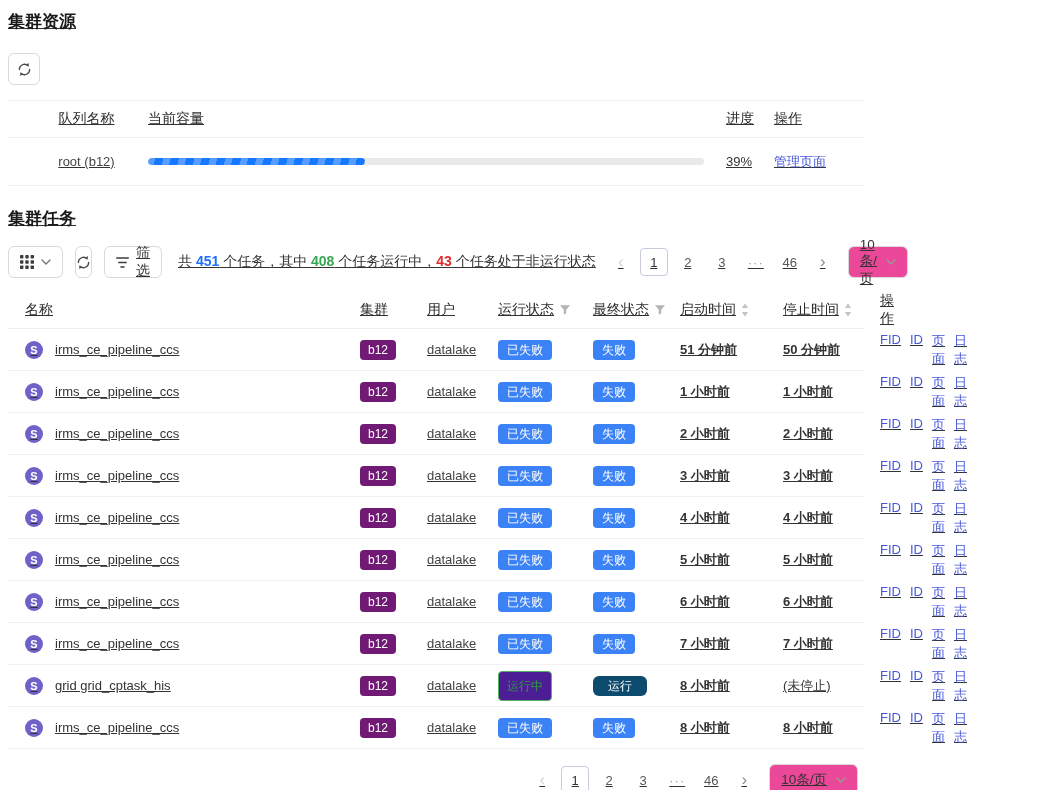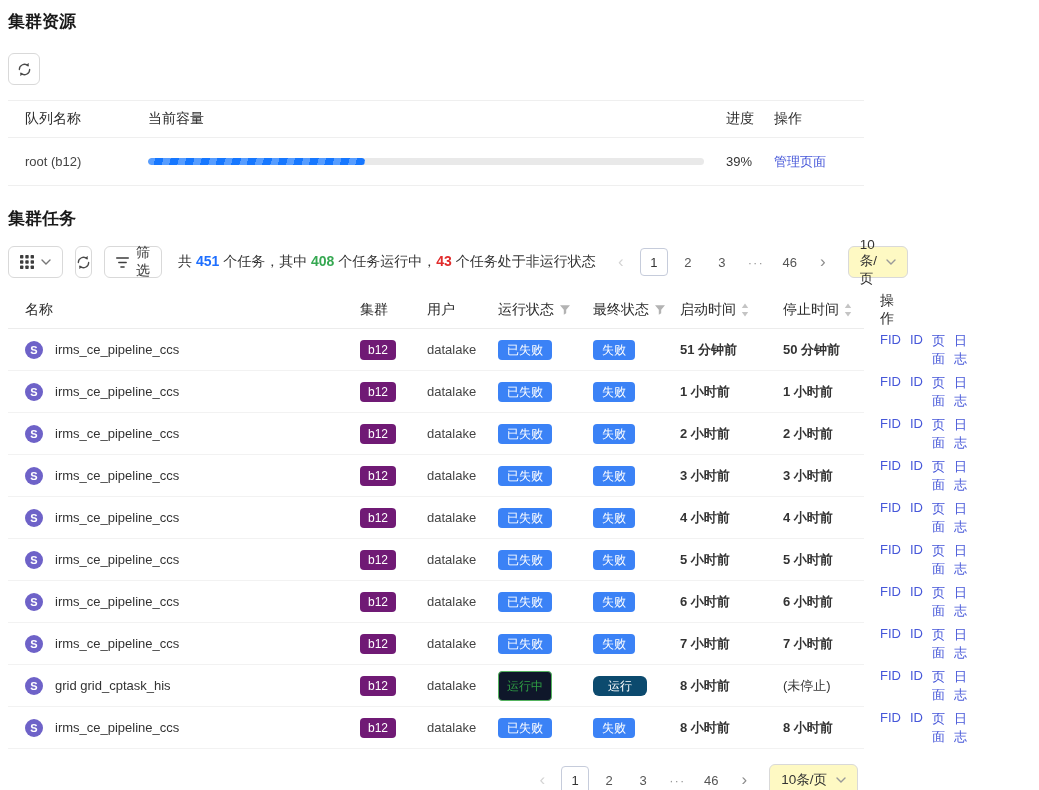--- a/index.html
+++ b/index.html
@@ -1,33 +1,33 @@
 <!DOCTYPE html>
 <html><head>
 <meta charset="utf-8">
 <style>
   html,body{margin:0;padding:0;}
   body{
     width:1039px;height:790px;background:#fff;
     font-family:"Liberation Sans","DejaVu Sans",sans-serif;
     color:#333;font-size:14px;overflow:hidden;
   }
-  .page{box-sizing:border-box;width:872px;height:790px;padding:10px 8px;}
+  .page{box-sizing:border-box;width:872px;height:790px;padding:10px 8px;text-decoration:underline;}
   .section-title{font-size:17px;font-weight:700;color:#1a1a1a;margin:0;}
   
   .btn{display:inline-flex;align-items:center;justify-content:center;gap:7px;height:32px;
     background:#fff;border:1px solid #d9d9d9;border-radius:6px;cursor:pointer;
     font-size:14px;color:#333;padding:0 11px;box-sizing:border-box;}
   .btn-square{width:32px;padding:0;}
   
   .res-table{margin-top:15px;border-top:1px solid #efefef;}
   .res-header,.res-row{display:grid;grid-template-columns:140px 1fr 70px 90px;align-items:center;}
   .res-header{height:36px;border-bottom:1px solid #efefef;color:#2b2b2b;}
   .res-row{height:47px;border-bottom:1px solid #efefef;font-size:13px;color:#444;}
-  .cell-pad1{padding-left:17px;}
+  .cell-pad1{padding-left:17px;text-align:center;}
   .cell-pad3{padding-left:22px;}
   .progress-track{width:100%;height:7px;background:#e9e9e9;border-radius:4px;overflow:hidden;}
   .progress-fill{height:100%;border-radius:4px;background:#1677ff;
     background-image:repeating-linear-gradient(105deg,rgba(255,255,255,0.28) 0 7px,rgba(255,255,255,0) 7px 15px);}
   .link{color:#4657d9;font-size:13px;cursor:pointer;text-decoration:none;}
   
   .tasks-title{margin-top:21px;}
   .toolbar{display:flex;align-items:center;margin-top:16px;gap:12px;padding-right:6px;}
   .summary{font-size:14px;color:#333;margin-left:4px;white-space:nowrap;}
   .num{font-weight:700;}
@@ -38,40 +38,40 @@
   .pagination{display:flex;align-items:center;gap:6px;margin-left:auto;}
   .pag-bottom{margin-top:15px;justify-content:flex-end;padding-right:6px;}
   .page-btn{min-width:26px;height:28px;display:inline-flex;align-items:center;justify-content:center;
     font-size:17px;cursor:pointer;color:#8c8c8c;}
   .page-btn.disabled{color:#d4d4d4;}
   .page-item{min-width:28px;height:28px;display:inline-flex;align-items:center;justify-content:center;
     font-size:13px;color:#555;cursor:pointer;border-radius:4px;box-sizing:border-box;}
   .page-item.active{border:1px solid #c6ccdb;color:#333;background:#fff;}
   .page-item.ellipsis{color:#999;letter-spacing:1px;}
   .page-size{display:inline-flex;align-items:center;gap:9px;height:32px;padding:0 11px;
-    border:1px solid #d9d9d9;border-radius:6px;background:#fef9c3;font-size:13.5px;color:#333;
+    border:1px solid #d9d9d9;border-radius:6px;background:#ec4899;font-size:13.5px;color:#333;
     cursor:pointer;margin-left:6px;box-sizing:border-box;}
   
   .task-table{margin-top:14px;}
   .task-header,.task-row{display:grid;
     grid-template-columns:352px 67px 71px 95px 87px 103px 90px 1fr;
     align-items:center;}
   .task-header{height:36px;border-bottom:1px solid #ececec;color:#2b2b2b;font-size:14px;}
   .task-row{height:41px;border-bottom:1px solid #f2f2f2;}
   .th{display:flex;align-items:center;gap:5px;}
   .c-name{display:flex;align-items:center;gap:12px;padding-left:17px;}
   .avatar{width:18px;height:18px;border-radius:50%;background:#6e62c8;color:#fff;font-size:11px;
     font-weight:700;display:inline-flex;align-items:center;justify-content:center;flex:0 0 18px;}
   .task-name{font-size:13px;color:#333;text-align:right;}
   .c-user{font-size:13px;color:#444;}
   .tag{display:inline-block;font-size:12px;line-height:1;border-radius:4px;padding:4px 9px;}
   .tag-cluster{background:#701a75;color:#fff;padding:4px 8px;}
   .tag-red{background:#3b82f6;color:#fff;}
   .tag-cyan{background:#0c4a6e;color:#fff;padding:4px 15px;border-radius:6px;}
-  .tag-green-outline{background:#0f172a;color:#2f9e44;border:1px solid #54b35f;padding:8px 8px;}
+  .tag-green-outline{background:#4c1d95;color:#2f9e44;border:1px solid #54b35f;padding:8px 8px;}
   .time{font-size:13px;font-weight:700;color:#333;}
   .time-normal{font-weight:400;color:#333;}
   .c-actions{display:flex;gap:9px;padding-left:7px;}
   .icon{display:inline-flex;align-items:center;justify-content:center;}
   .funnel,.sorter{cursor:pointer;display:inline-flex;align-items:center;}
 </style>
 </head>
 <body>
 
 <div class="page">

